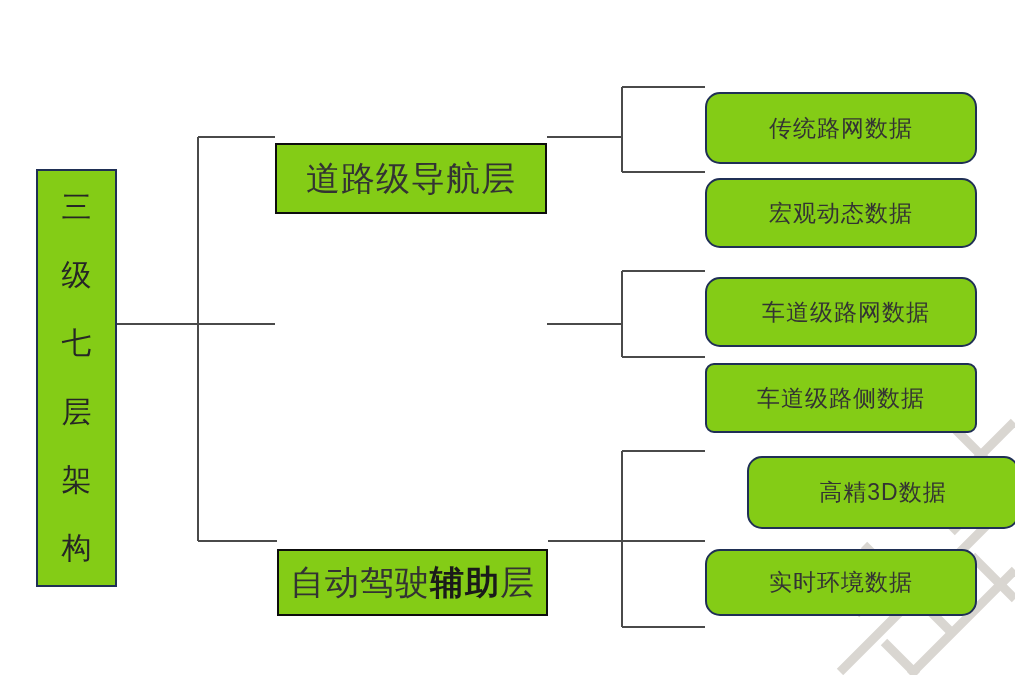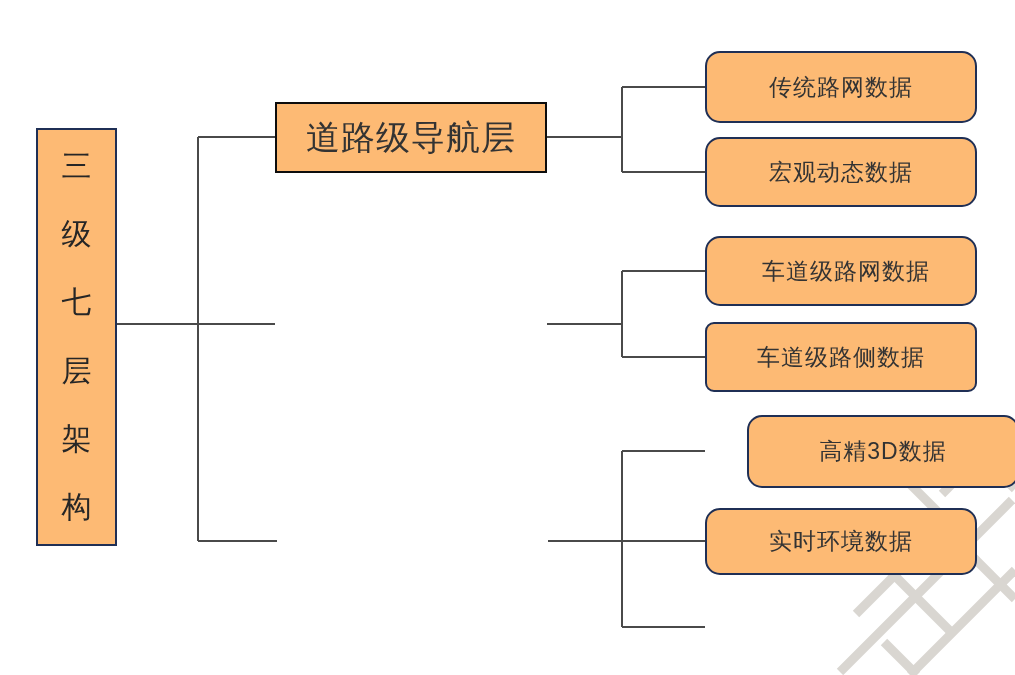--- a/index.html
+++ b/index.html
@@ -16,26 +16,27 @@
     width:1015px;height:675px;
     background:#ffffff;
     overflow:hidden;
   }
   .layer-svg{
     position:absolute;left:0;top:0;z-index:0;
   }
   .node{
     position:absolute;
     box-sizing:border-box;
-    background:#fdba74;
+    background:#84cc16;
     display:flex;
     align-items:center;
     justify-content:center;
     color:var(--text);
     z-index:1;
+    margin-top:41px;
   }
   .root-box{
     border:2px solid var(--navy);
     flex-direction:column;
     justify-content:space-between;
     padding:16px 0;
     font-size:30px;
     color:#262626;
   }
   .mid-box{
@@ -87,20 +88,25 @@
     <span>层</span>
     <span>架</span>
     <span>构</span>
   </div>
 
   <div class="node mid-box" style="left:275px;top:102px;width:272px;height:71px;">
     <span>道路级导航层</span>
   </div>
 
 
+  <div class="node mid-box" style="left:277px;top:508px;width:271px;height:67px;">
+    <span>
+      <span>自动驾驶</span><b>辅助</b><span>层</span>
+    </span>
+  </div>
 
   <div class="node leaf-box" style="left:705px;top:51px;width:272px;height:72px;">
     <span>传统路网数据</span>
   </div>
 
   <div class="node leaf-box" style="left:705px;top:137px;width:272px;height:70px;">
     <span>宏观动态数据</span>
   </div>
 
   <div class="node leaf-box" style="left:705px;top:236px;width:272px;height:70px;padding-left:10px;">

